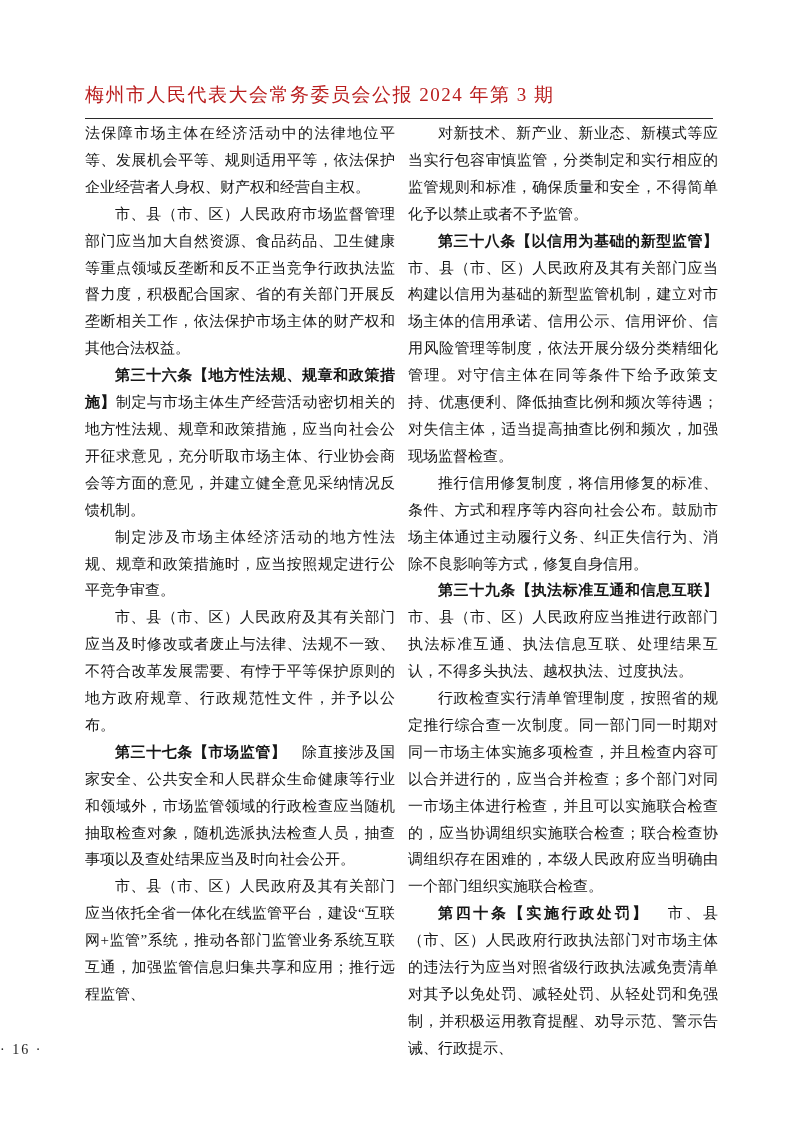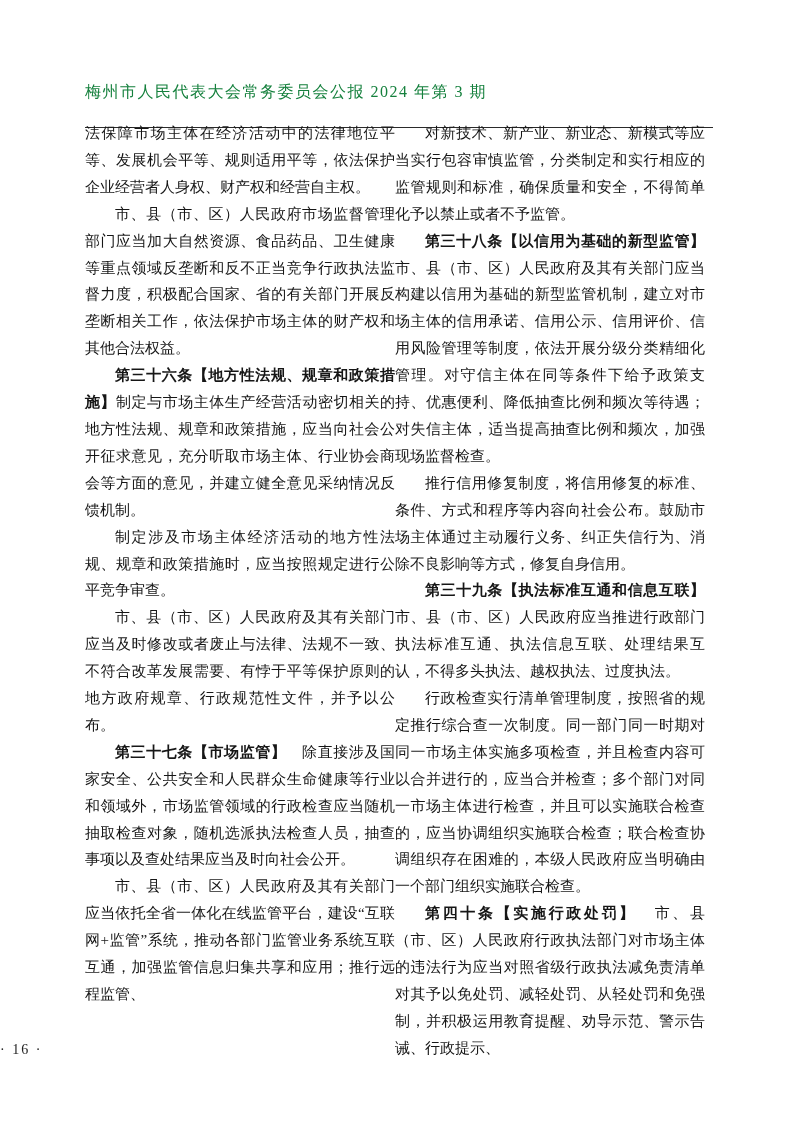--- a/index.html
+++ b/index.html
@@ -4,27 +4,27 @@
 <style>
   * { margin:0; padding:0; box-sizing:border-box; }
   html,body { background:#e9e9e9; }
   body { font-family:"Liberation Serif","DejaVu Serif",serif; color:#141414; }
   .page {
     position:relative; width:793px; height:1122px; margin:0 auto;
     background:#ffffff; overflow:hidden;
   }
   .header {
     position:absolute; left:85px; top:82px; width:628px;
-    font-size:16px; letter-spacing:1.5px; color:#15803d;
-    padding-bottom:24px; border-bottom:1.5px solid #2a2a2a;
+    font-size:19px; letter-spacing:1.5px; color:#b91c1c;
+    padding-bottom:10px; border-bottom:1.5px solid #2a2a2a;
     white-space:nowrap;
   }
   .columns {
     position:absolute; left:85px; top:120px; width:633px;
-    display:flex; 
+    display:flex; gap:13px;
   }
   .col { width:310px; }
   .para {
     font-size:15px; line-height:26.9px; text-align:justify;
     text-justify:inter-ideograph; color:#161616;
   }
   .ind { text-indent:2em; }
   .lead { font-weight:bold; }
   .footer {
     position:absolute; left:0; top:1042px; width:793px;

